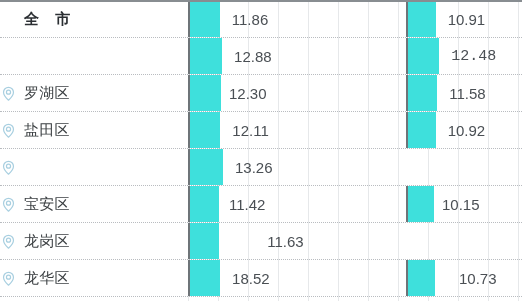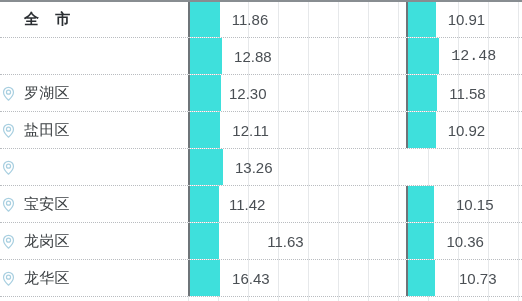--- a/index.html
+++ b/index.html
@@ -213,54 +213,49 @@
           <span class="label-text">宝安区</span>
         </div>
         <div class="bar-area g1">
           <div class="axis-line"></div>
           <div class="bar" style="width: 28.8092px; background: rgb(62, 224, 220);"></div>
           <div class="bar-value" style="left: 29px;">11.42</div>
         </div>
         <div class="bar-area g2">
           <div class="axis-line"></div>
           <div class="bar" style="width: 25.939px; background: rgb(62, 224, 220);"></div>
-          <div class="bar-value" style="left: 38px;">10.15</div>
+          <div class="bar-value" style="left: 24px;">10.15</div>
         </div>
       </div>
       <div class="row">
         <div class="label-cell">
           <svg class="pin-icon" viewBox="0 0 24 24" fill="none" stroke="#a8cfe0" stroke-width="1.7" stroke-linecap="round" stroke-linejoin="round">
             <path d="M12 21.5c0 0 7-6.2 7-11.2a7 7 0 1 0-14 0c0 5 7 11.2 7 11.2z"></path>
             <circle cx="12" cy="10.1" r="2.9"></circle>
           </svg>
           <span class="label-text">龙岗区</span>
         </div>
         <div class="bar-area g1">
           <div class="axis-line"></div>
           <div class="bar" style="width: 29.2838px; background: rgb(62, 224, 220);"></div>
           <div class="bar-value" style="left: 31.2838px; margin-left: 36px;">11.63</div>
         </div>
-        <div class="bar-area g2">
-          <div class="axis-line"></div>
-          <div class="bar" style="width: 26.4136px; background: rgb(62, 224, 220);"></div>
-          <div class="bar-value" style="left: 28.4136px;">10.36</div>
-        </div>
       </div>
       <div class="row">
         <div class="label-cell">
           <svg class="pin-icon" viewBox="0 0 24 24" fill="none" stroke="#a8cfe0" stroke-width="1.7" stroke-linecap="round" stroke-linejoin="round">
             <path d="M12 21.5c0 0 7-6.2 7-11.2a7 7 0 1 0-14 0c0 5 7 11.2 7 11.2z"></path>
             <circle cx="12" cy="10.1" r="2.9"></circle>
           </svg>
           <span class="label-text">龙华区</span>
         </div>
         <div class="bar-area g1">
           <div class="axis-line"></div>
           <div class="bar" style="width: 30.0522px; background: rgb(62, 224, 220);"></div>
-          <div class="bar-value" style="left: 32.0522px;">16.43</div>
+          <div class="bar-value" style="left: 32.0522px;">18.52</div>
         </div>
         <div class="bar-area g2">
           <div class="axis-line"></div>
           <div class="bar" style="width: 27.2498px; background: rgb(62, 224, 220);"></div>
           <div class="bar-value" style="left: 41px;">10.73</div>
         </div>
       </div>
     </div>
 
 </div>

